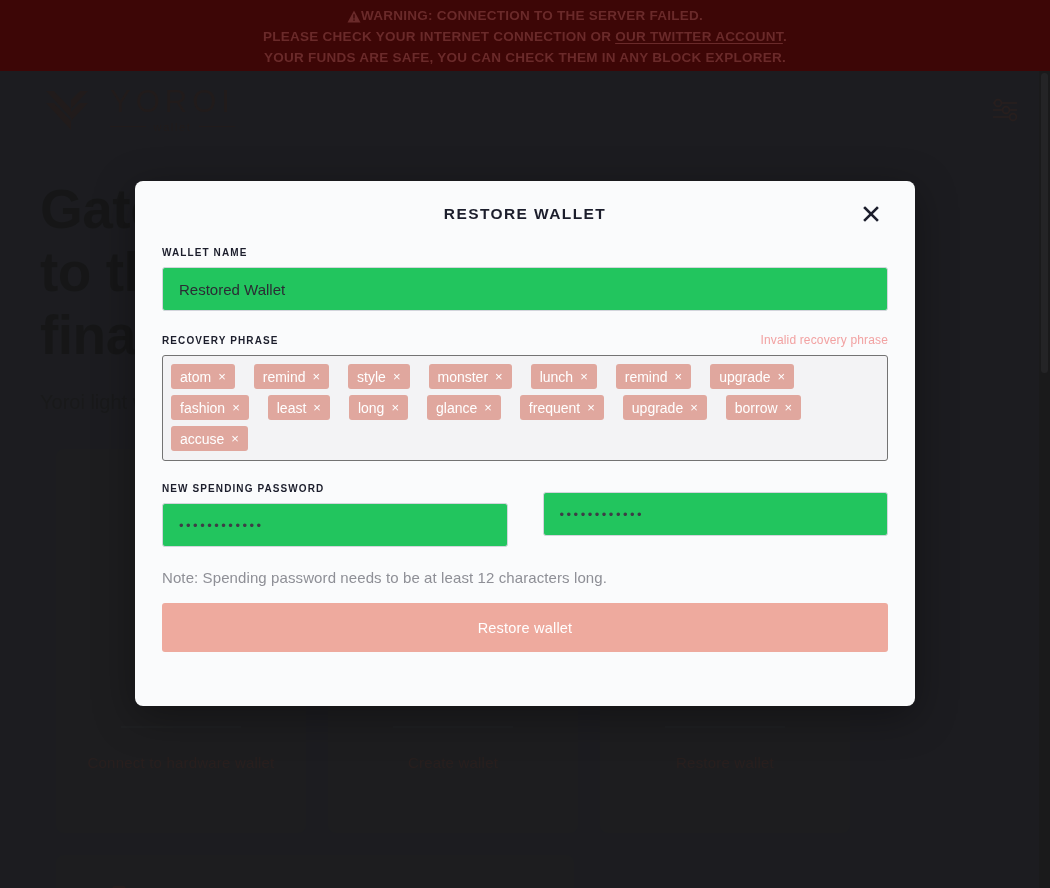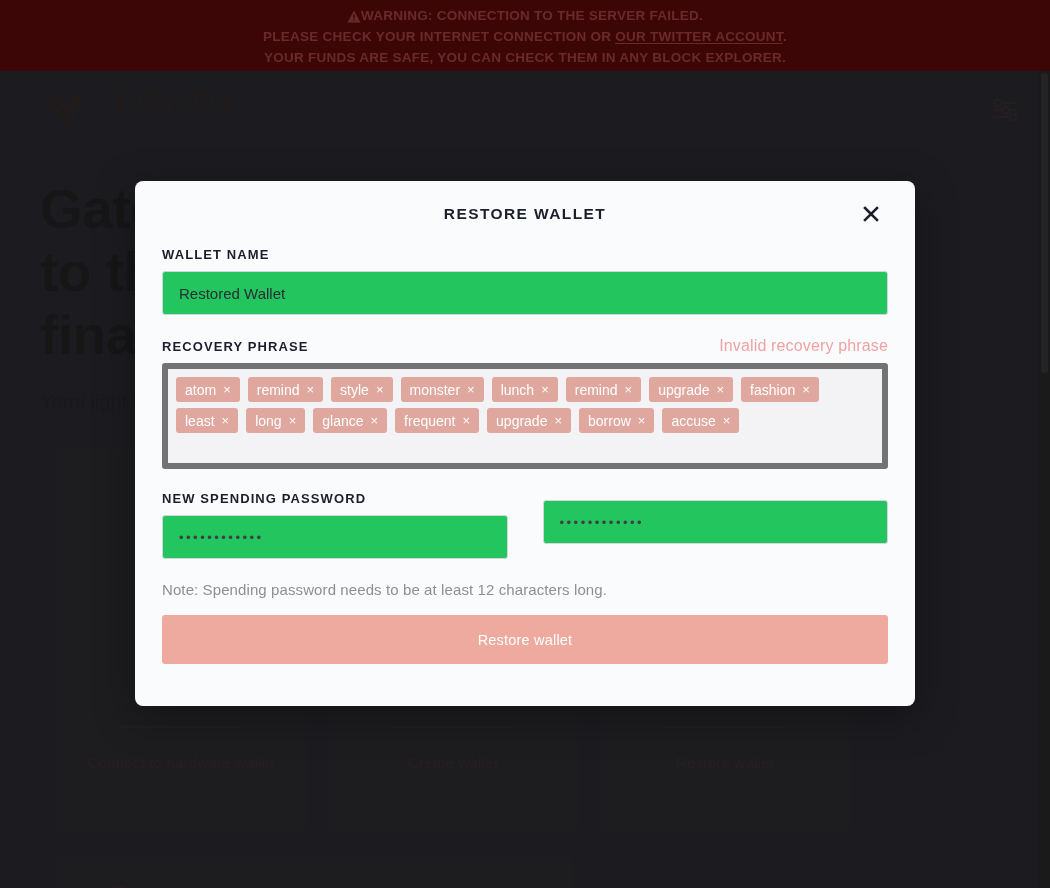--- a/index.html
+++ b/index.html
@@ -217,21 +217,21 @@
   }
   .close-btn {
     position: absolute;
     right: 4px; top: 20px;
     width: 26px; height: 26px;
     display: flex; align-items: center; justify-content: center;
     cursor: pointer;
   }
 
   .field-label {
-    font-size: 13px;
+    font-size: 10px;
     font-weight: 700;
     letter-spacing: 1.1px;
     color: #1c1e2c;
     text-transform: uppercase;
   }
 
   .text-input {
     width: 100%;
     height: 44px;
     margin-top: 9px;
@@ -250,37 +250,37 @@
     color: #3d3e46;
   }
 
   .label-row {
     margin-top: 22px;
     display: flex;
     align-items: baseline;
     justify-content: space-between;
   }
   .error-text {
-    font-size: 16px;
+    font-size: 12px;
     color: #f2a2a2;
     letter-spacing: 0.15px;
   }
 
   .phrase-box {
     margin-top: 8px;
     width: 100%;
     height: 106px;
     background: #f3f3f5;
-    border: 6px solid #737373;
+    border: 1px solid #737373;
     border-radius: 3px;
     padding: 8px 8px;
     display: flex;
     flex-wrap: wrap;
     align-content: flex-start;
-    gap: 6px 8px;
+    gap: 6px 19px;
     overflow: hidden;
   }
   .chip {
     background: #e0a79e;
     border-radius: 3px;
     height: 25px;
     padding: 0 9px;
     display: inline-flex;
     align-items: center;
     gap: 7px;

